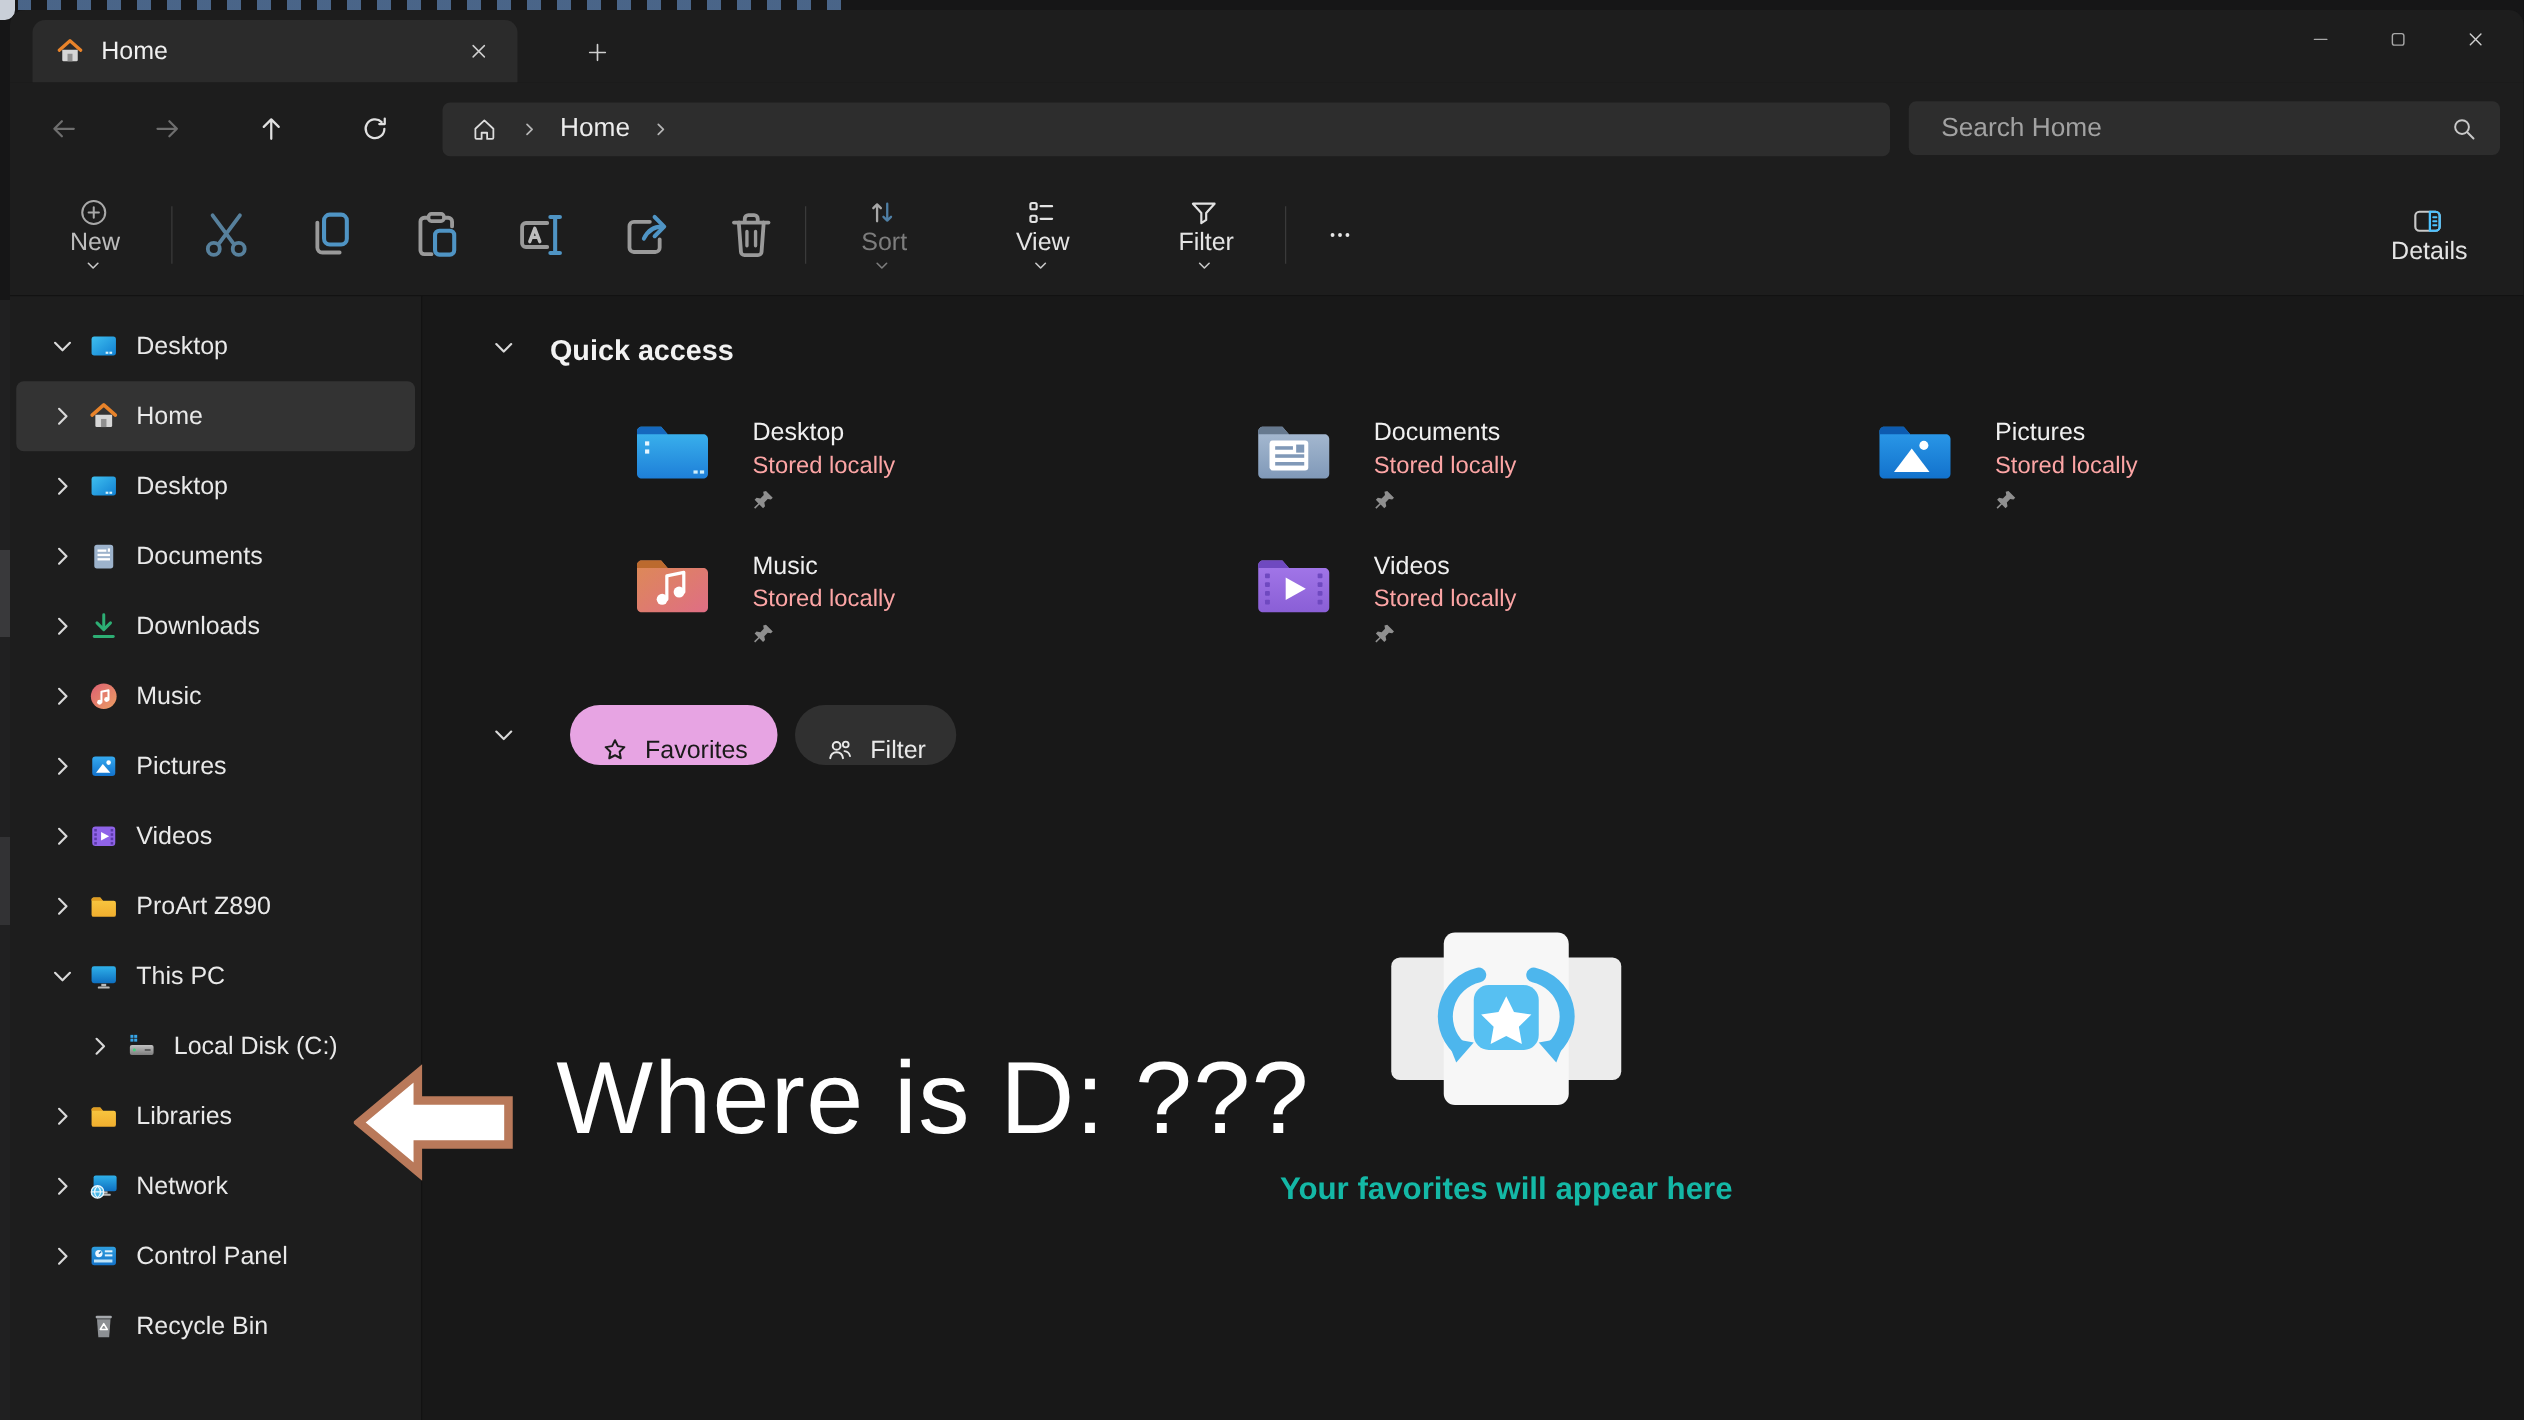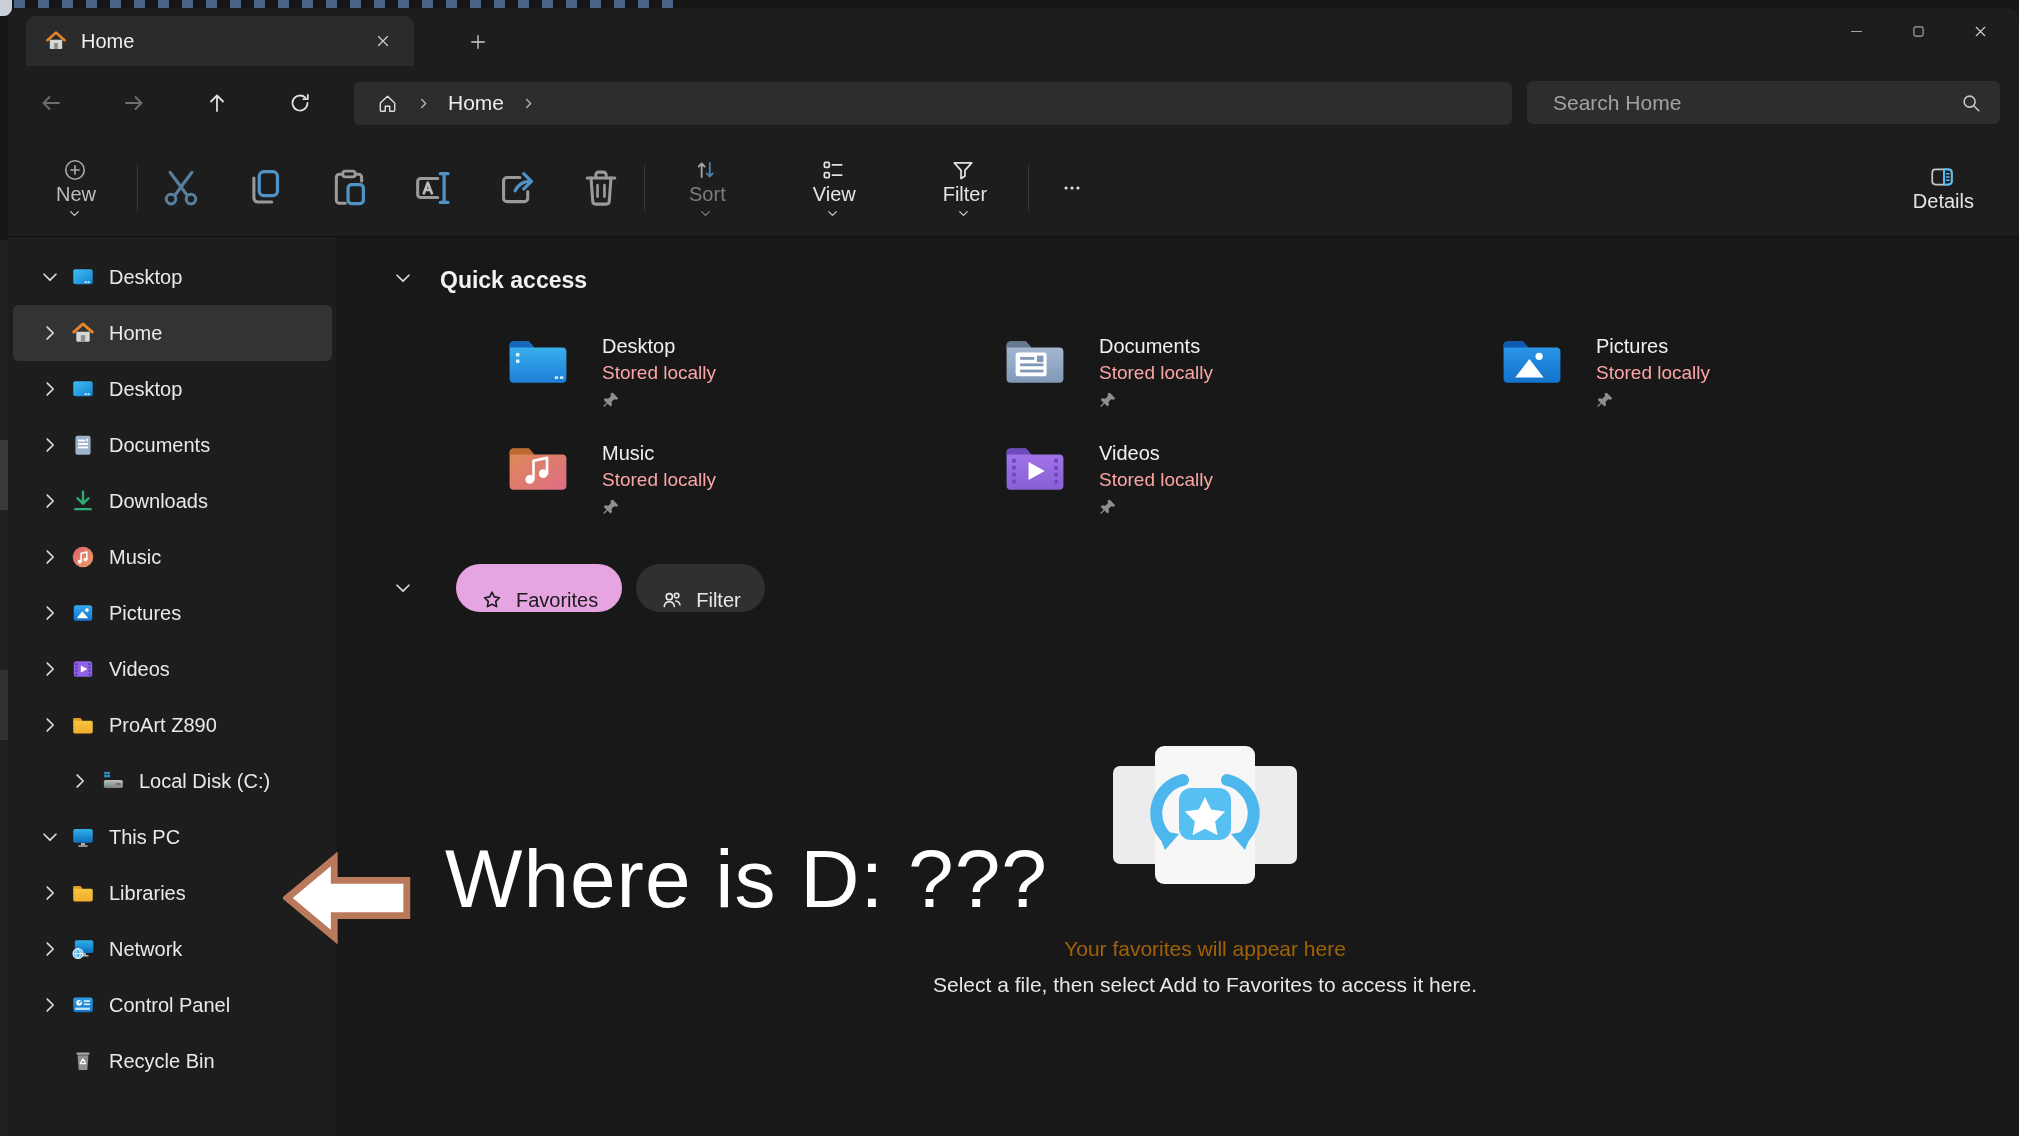--- a/index.html
+++ b/index.html
@@ -84,21 +84,21 @@
   .fav-chev{width:22px;height:22px;}
   .pill{height:48px;border-radius:24px;display:flex;align-items:flex-end;padding:0 24px;}
   .pill .pic{width:24px;height:24px;margin-right:12px;}
   .pill-fav{margin-left:42px;background:#e7a4e3;color:#1a1a1a;}
   .pill-fav .plbl{font-size:20px;color:#1a1a1a;}
   .pill-shared{margin-left:14px;background:#303030;}
   .pill-shared .plbl{font-size:20px;color:#e9e9e9;}
   
   .empty-art{position:absolute;left:767px;top:497px;width:200px;height:160px;}
   .empty-title{position:absolute;left:567px;top:700px;width:600px;text-align:center;
-               font-size:21px;font-weight:400;color:#a16207;}
+               font-size:25px;font-weight:700;color:#14b8a6;}
   .empty-sub{position:absolute;left:467px;top:736px;width:800px;text-align:center;
              font-size:21px;color:#e6e6e6;}
   
   .anno-arrow{position:absolute;left:275px;top:612px;width:128px;height:98px;pointer-events:none;}
   .anno-text{position:absolute;left:437px;top:595px;font-size:82px;font-weight:300;color:#ffffff;
              letter-spacing:1px;white-space:nowrap;pointer-events:none;}
 </style>
 </head>
 <body>
 
@@ -429,57 +429,57 @@
                   <linearGradient id="gfo" x1="0" y1="0" x2="0" y2="1">
                     <stop offset="0" stop-color="#f9c942"></stop>
                     <stop offset="1" stop-color="#f0ae2e"></stop>
                   </linearGradient>
                 </defs>
                 <path d="M3 7.2c0-.9.7-1.6 1.6-1.6h4.8l2 2.4h8a1.6 1.6 0 0 1 1.6 1.6v8.6a1.6 1.6 0 0 1-1.6 1.6H4.6A1.6 1.6 0 0 1 3 18.2z" fill="url(#gfo)"></path>
                 <path d="M3 7.2c0-.9.7-1.6 1.6-1.6h4.8l2 2.4H3z" fill="#e09c22"></path>
               </svg></span>
     <span class="slb">ProArt Z890</span>
   </div>
+          <div class="srow">
+    <span class="chev"><svg viewBox="0 0 24 24">
+                <path d="M5.5 9l6.5 6.5L18.5 9" stroke="#d8d8d8" stroke-width="1.9" stroke-linecap="round" stroke-linejoin="round" fill="none"></path>
+              </svg></span>
+    <span class="sic"><svg viewBox="0 0 24 24">
+                <defs>
+                  <linearGradient id="gpc" x1="0" y1="0" x2="0" y2="1">
+                    <stop offset="0" stop-color="#2fb1ea"></stop>
+                    <stop offset="1" stop-color="#0e6fc0"></stop>
+                  </linearGradient>
+                </defs>
+                <rect x="3" y="4.6" width="18" height="12.6" rx="1.8" fill="url(#gpc)"></rect>
+                <rect x="10.2" y="17.6" width="3.6" height="1.8" fill="#b9b9b9"></rect>
+                <rect x="7.6" y="19.6" width="8.8" height="1.5" rx=".7" fill="#b9b9b9"></rect>
+              </svg></span>
+    <span class="slb">This PC</span>
+  </div>
           <div class="srow lvl1">
     <span class="chev"><svg viewBox="0 0 24 24">
                 <path d="M9 5.5l6.5 6.5L9 18.5" stroke="#d8d8d8" stroke-width="1.9" stroke-linecap="round" stroke-linejoin="round" fill="none"></path>
               </svg></span>
     <span class="sic"><svg viewBox="0 0 24 24">
                 <rect x="4" y="3.6" width="2.2" height="2.2" fill="#37a5e8"></rect>
                 <rect x="6.8" y="3.6" width="2.2" height="2.2" fill="#37a5e8"></rect>
                 <rect x="4" y="6.4" width="2.2" height="2.2" fill="#37a5e8"></rect>
                 <rect x="6.8" y="6.4" width="2.2" height="2.2" fill="#37a5e8"></rect>
                 <defs>
                   <linearGradient id="gdr" x1="0" y1="0" x2="0" y2="1">
                     <stop offset="0" stop-color="#c2c2c2"></stop>
                     <stop offset="1" stop-color="#7e7e7e"></stop>
                   </linearGradient>
                 </defs>
                 <rect x="3.6" y="11" width="17.5" height="7.4" rx="1.5" fill="url(#gdr)"></rect>
                 <circle cx="6.9" cy="14.7" r="1.1" fill="#3fd67a"></circle>
                 <rect x="14.5" y="14" width="4.5" height="1.5" rx=".5" fill="#5e5e5e"></rect>
               </svg></span>
     <span class="slb">Local Disk (C:)</span>
-  </div>
-          <div class="srow">
-    <span class="chev"><svg viewBox="0 0 24 24">
-                <path d="M5.5 9l6.5 6.5L18.5 9" stroke="#d8d8d8" stroke-width="1.9" stroke-linecap="round" stroke-linejoin="round" fill="none"></path>
-              </svg></span>
-    <span class="sic"><svg viewBox="0 0 24 24">
-                <defs>
-                  <linearGradient id="gpc" x1="0" y1="0" x2="0" y2="1">
-                    <stop offset="0" stop-color="#2fb1ea"></stop>
-                    <stop offset="1" stop-color="#0e6fc0"></stop>
-                  </linearGradient>
-                </defs>
-                <rect x="3" y="4.6" width="18" height="12.6" rx="1.8" fill="url(#gpc)"></rect>
-                <rect x="10.2" y="17.6" width="3.6" height="1.8" fill="#b9b9b9"></rect>
-                <rect x="7.6" y="19.6" width="8.8" height="1.5" rx=".7" fill="#b9b9b9"></rect>
-              </svg></span>
-    <span class="slb">This PC</span>
   </div>
           <div class="srow">
     <span class="chev"><svg viewBox="0 0 24 24">
                 <path d="M9 5.5l6.5 6.5L9 18.5" stroke="#d8d8d8" stroke-width="1.9" stroke-linecap="round" stroke-linejoin="round" fill="none"></path>
               </svg></span>
     <span class="sic"><svg viewBox="0 0 24 24">
                 <defs>
                   <linearGradient id="gfo" x1="0" y1="0" x2="0" y2="1">
                     <stop offset="0" stop-color="#f9c942"></stop>
                     <stop offset="1" stop-color="#f0ae2e"></stop>
@@ -698,21 +698,20 @@
             <rect x="50" y="12" width="100" height="138" rx="9" fill="#f7f7f7"></rect>
             <path d="M78 46 a 34 34 0 0 0 -16 58" fill="none" stroke="#4db6ed" stroke-width="12" stroke-linecap="round"></path>
             <path d="M52 96 l 22 4 -14 16 z" fill="#4db6ed"></path>
             <path d="M122 46 a 34 34 0 0 1 16 58" fill="none" stroke="#4db6ed" stroke-width="12" stroke-linecap="round"></path>
             <path d="M148 96 l -22 4 14 16 z" fill="#4db6ed"></path>
             <rect x="74" y="54" width="52" height="52" rx="12" fill="#57c0f2"></rect>
             <path d="M100 63 l6.2 12.6 13.9 2-10 9.8 2.4 13.8L100 94.7l-12.5 6.5 2.4-13.8-10-9.8 13.9-2z" fill="#ffffff"></path>
           </svg>
         </div>
         <div class="empty-title">Your favorites will appear here</div>
-        <div class="empty-sub">Select a file, then select Add to Favorites to access it here.</div>
       </div>
 
       <div class="anno-arrow">
         <svg viewBox="0 0 130 100" width="128" height="98">
           <polygon points="4,50 52,10 52,32 126,32 126,68 52,68 52,90" fill="#ffffff" stroke="#b9795a" stroke-width="7" stroke-linejoin="miter"></polygon>
         </svg>
       </div>
       <div class="anno-text">Where is D: ???</div>
     </div>
 

